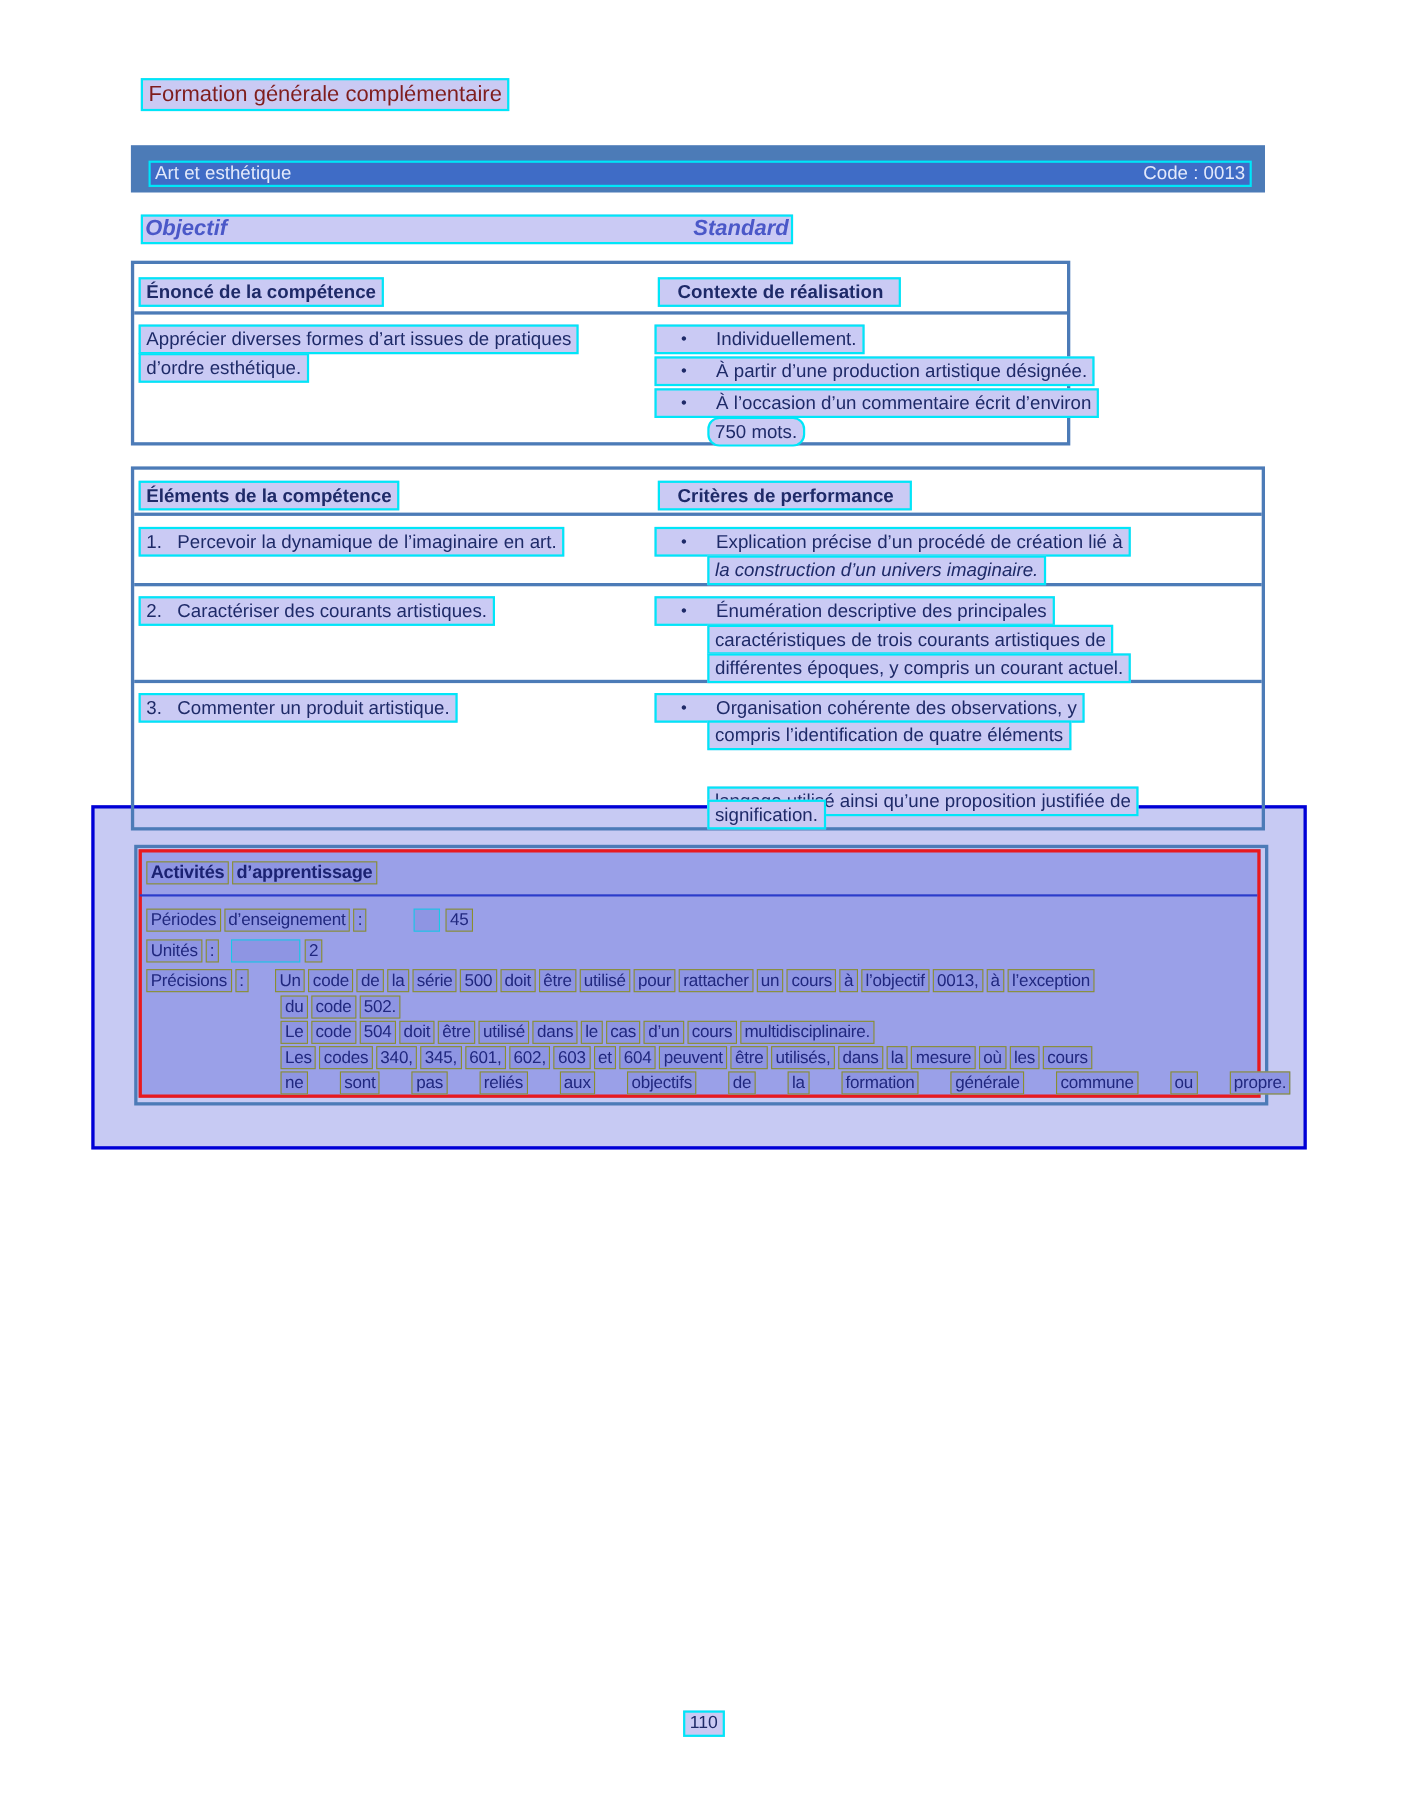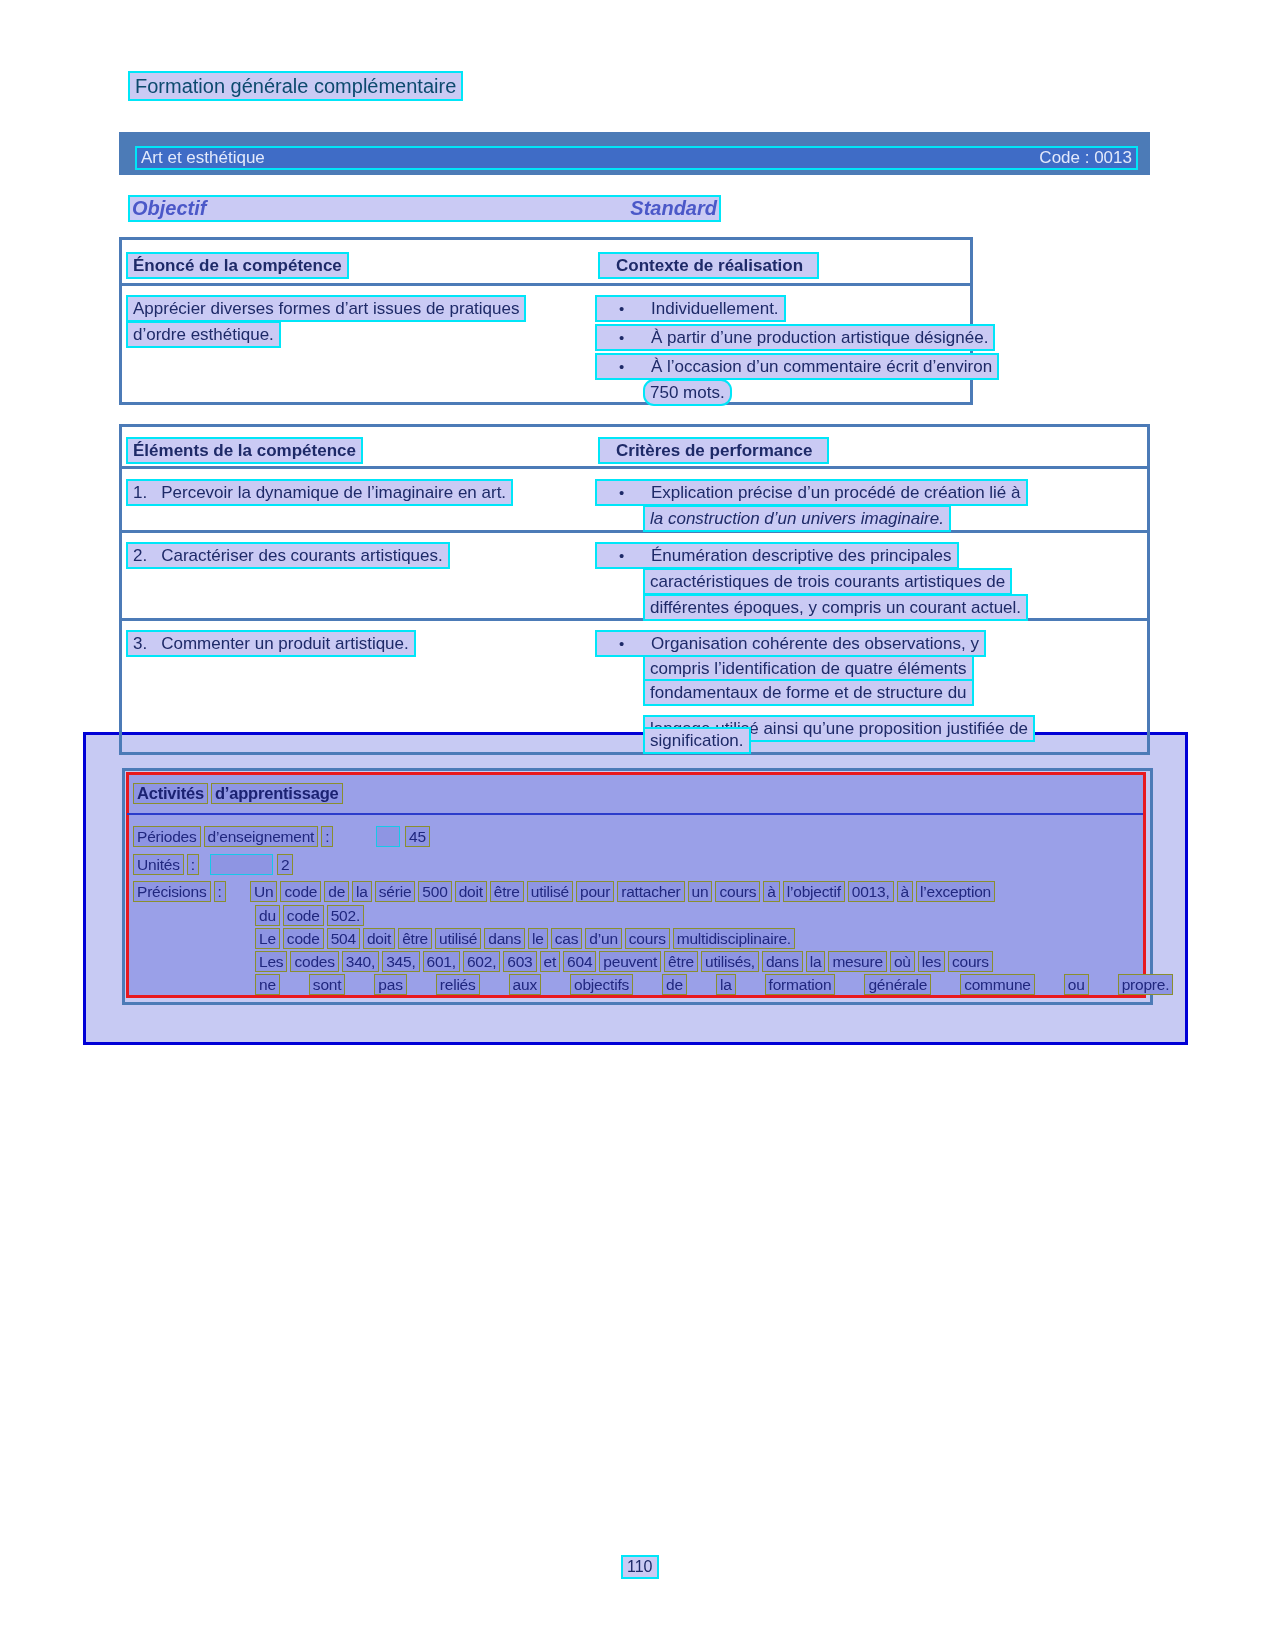--- a/index.html
+++ b/index.html
@@ -12,21 +12,21 @@
 
   
   .hl {
     position:absolute; background:#cacaf4; border:2px solid #00e6f8;
     color:#1e2a68; font-size:17px; line-height:21px; padding:1px 5px;
     white-space:nowrap;
   }
   .hl.bold { font-weight:bold; }
 
   
-  .header-label { font-size:20px; line-height:24px; color:#0c4a6e; }
+  .header-label { font-size:20px; line-height:24px; color:#7f1d1d; }
 
   
   .title-bar { left:119px; top:132px; width:1031px; height:43px; background:#4c7bb7; }
   .title-bar-inner {
     position:absolute; left:16px; right:12px; top:14px; height:24px;
     background:#3f6cc6; border:2px solid #00e6f8;
     display:flex; justify-content:space-between; align-items:center;
     color:#e3e9fb; font-size:17px; padding:0 4px; white-space:nowrap;
   }
 
@@ -149,21 +149,20 @@
     <div class="hl" style="left:521px; top:167px;">différentes époques, y compris un courant actuel.</div>
 
     <div class="hl" style="left:4px; top:203px;">
       <span class="num">3.</span><span>Commenter un produit artistique.</span>
     </div>
     <div class="hl bullet-line" style="left:473px; top:203px; padding-left:22px;">
       <span class="blt">•</span>
       <span>Organisation cohérente des observations, y</span>
     </div>
     <div class="hl" style="left:521px; top:228px;">compris l’identification de quatre éléments</div>
-    <div class="hl" style="left:521px; top:252px;">fondamentaux de forme et de structure du</div>
     <div class="hl" style="left:521px; top:288px;">langage utilisé ainsi qu’une proposition justifiée de</div>
     <div class="hl" style="left:521px; top:300px;">signification.</div>
   </div>
 
   <div class="doc-table act-table">
     <div class="red-box"></div>
     <div class="act-divider"></div>
 
     <div class="word-row bold-words" style="left:8px; top:12px;justify-content:space-between;">
         <span class="chip">Activités</span>

